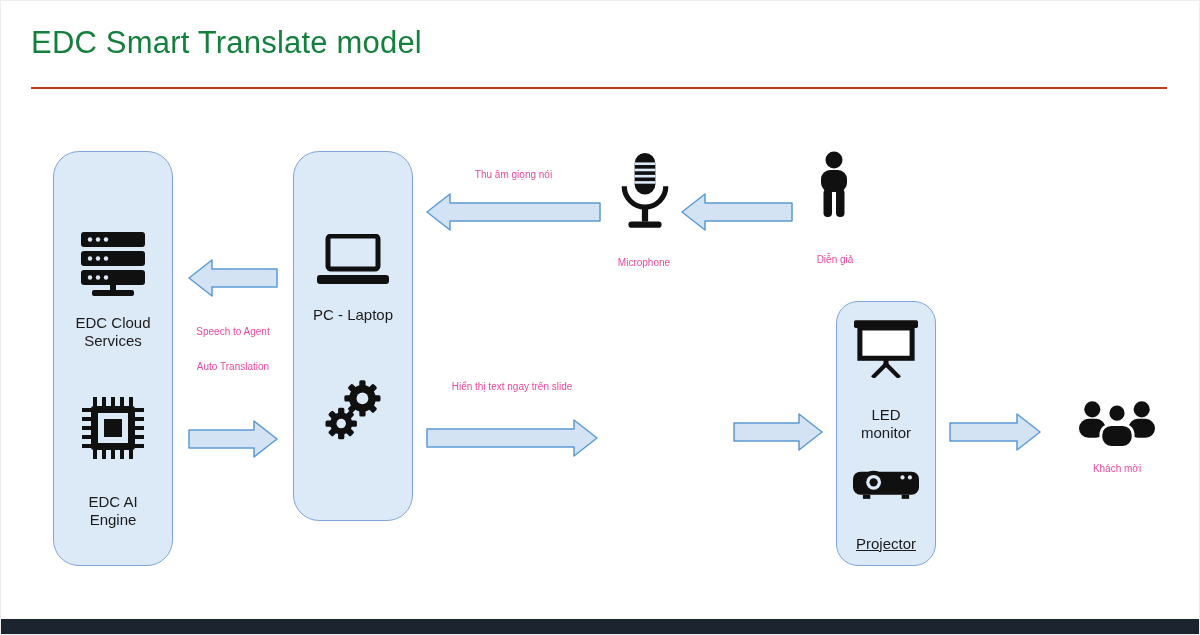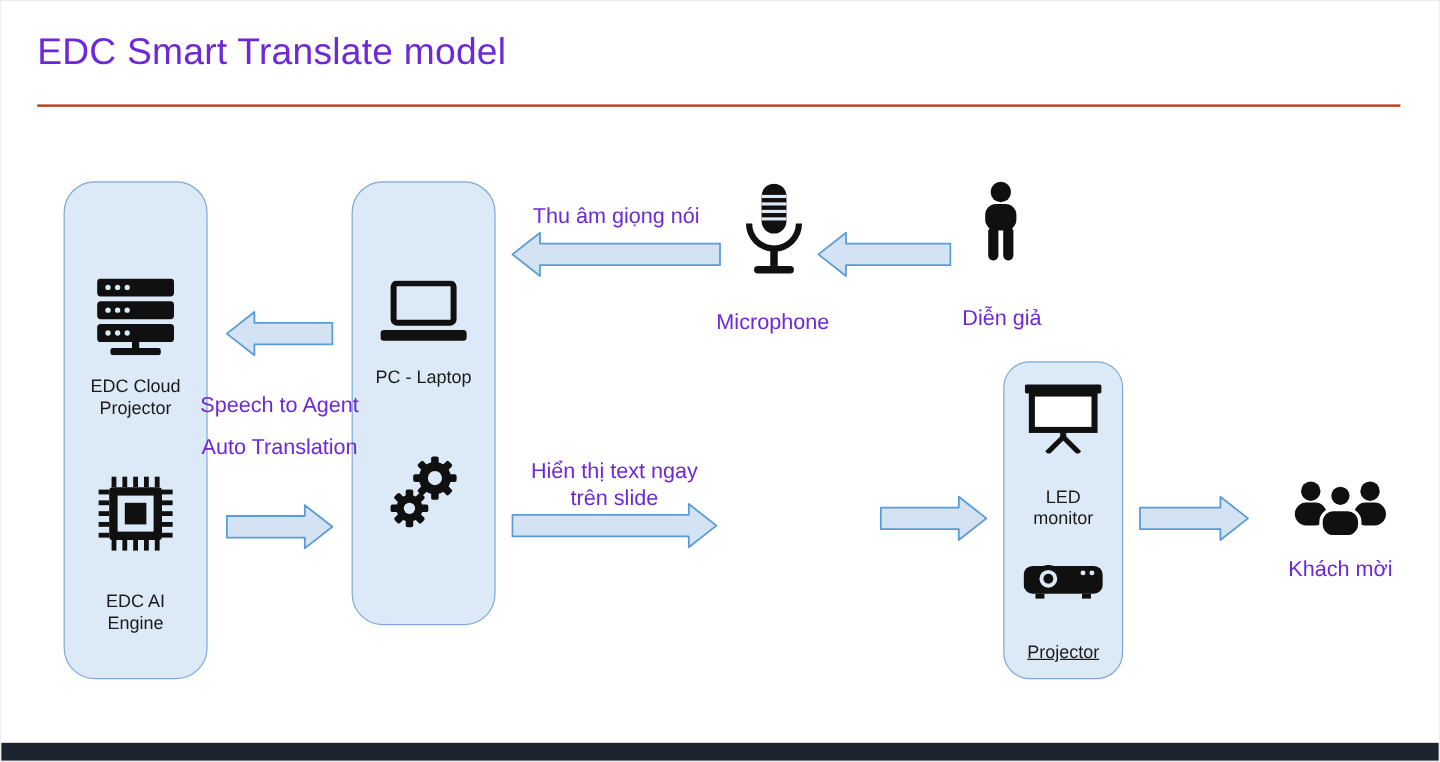--- a/index.html
+++ b/index.html
@@ -9,21 +9,21 @@
   .slide {
     position:relative;
     width:1200px; height:635px;
     background:#ffffff;
     border:1px solid #ededed;
     overflow:hidden;
   }
 
   .title {
     position:absolute; left:30px; top:24px;
-    font-size:31px; font-weight:400; color:#6d28d9;
+    font-size:31px; font-weight:400; color:#15803d;
     letter-spacing:.2px;
   }
   .rule {
     position:absolute; left:30px; top:86px;
     width:1136px; height:2px; background:#c13a1e;
   }
 
   .node-box {
     position:absolute;
     background:#dce9f7;
@@ -32,21 +32,21 @@
     display:flex; flex-direction:column; align-items:center;
   }
 
   .lbl {
     font-size:15px; line-height:1.22; color:#1b1b1b;
     text-align:center;
   }
 
   .flabel {
     position:absolute;
-    font-size:18px; line-height:1.25; color:#6d28d9;
+    font-size:10px; line-height:1.25; color:#ec4899;
     text-align:center;
   }
 
   .arrow { position:absolute; }
   .arrow polygon {
     fill:#d4e3f4; stroke:#5b9bd5; stroke-width:1.5; stroke-linejoin:round;
   }
 
   .glyph { display:block; }
   .glyph .ink { fill:#101010; }
@@ -79,21 +79,21 @@
         <circle class="punch" cx="26" cy="7.5" r="2.2"></circle>
       <circle class="punch" cx="10" cy="26.5" r="2.2"></circle>
         <circle class="punch" cx="18" cy="26.5" r="2.2"></circle>
         <circle class="punch" cx="26" cy="26.5" r="2.2"></circle>
       <circle class="punch" cx="10" cy="45.5" r="2.2"></circle>
         <circle class="punch" cx="18" cy="45.5" r="2.2"></circle>
         <circle class="punch" cx="26" cy="45.5" r="2.2"></circle>
       <rect class="ink" x="30" y="53" width="6" height="6"></rect>
       <rect class="ink" x="12" y="58" width="42" height="6" rx="2"></rect>
     </svg>
-    <div class="lbl" style="margin-top:18px; width:92px;">EDC Cloud Projector</div>
+    <div class="lbl" style="margin-top:18px; width:92px;">EDC Cloud Services</div>
     <svg class="glyph" style="margin-top:46px;" width="62" height="62" viewBox="0 0 62 62">
       <g class="ink">
         <rect x="11" y="0" width="4" height="9"></rect>
           <rect x="20" y="0" width="4" height="9"></rect>
           <rect x="29" y="0" width="4" height="9"></rect>
           <rect x="38" y="0" width="4" height="9"></rect>
           <rect x="47" y="0" width="4" height="9"></rect>
         <rect x="11" y="53" width="4" height="9"></rect>
           <rect x="20" y="53" width="4" height="9"></rect>
           <rect x="29" y="53" width="4" height="9"></rect>

